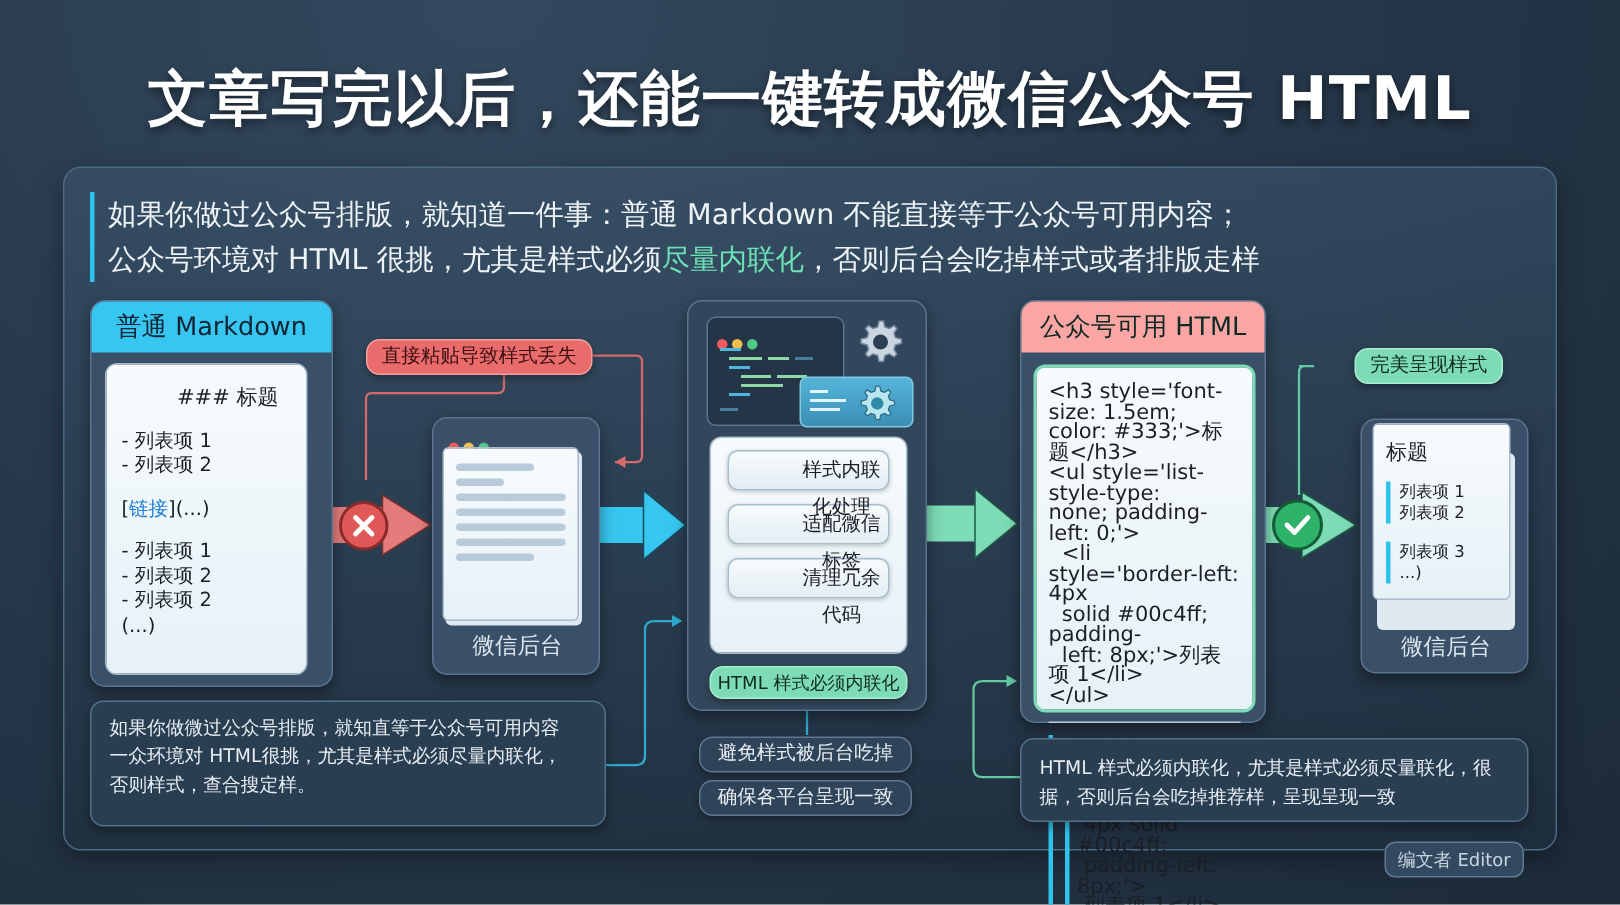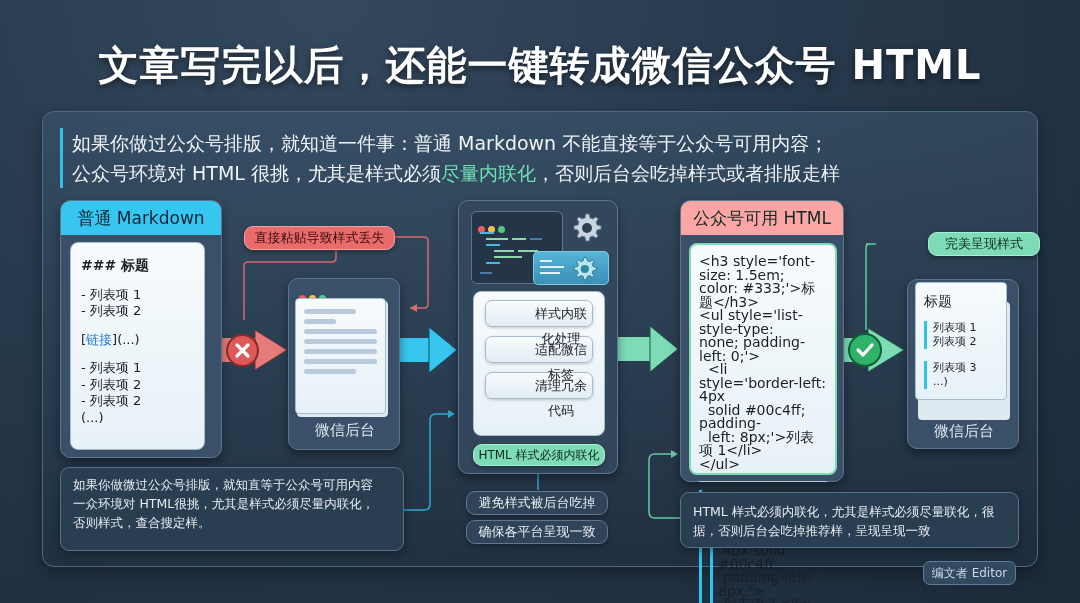--- a/index.html
+++ b/index.html
@@ -25,21 +25,21 @@
   .intro .hl { color: #6ee0b6; }
 
   
   .shell { background: #3a5068; border: 1px solid #5b7590; border-radius: 10px; box-shadow: 0 4px 10px rgba(0,0,0,0.4); }
   .hdr-blue { background: #37c6ef; color: #0f2435; }
   .hdr-green { background: #fca5a5; color: #0f2a22; }
   .hdr { height: 34px; border-radius: 9px 9px 0 0; font-size: 17px; text-align: center; line-height: 34px; }
   .paper { background: linear-gradient(180deg,#f7fbfd,#e6f1f7); border-radius: 8px; color: #1a1f26; border: 1px solid #a9bccb; }
 
   .md-paper { left: 70px; top: 242px; width: 135px; height: 208px; padding: 14px 10px; font-size: 13px; line-height: 16.5px; }
-  .md-paper .h { font-weight: bold; margin-bottom: 13px; font-size: 14px; }
+  .md-paper .h { font-weight: normal; margin-bottom: 13px; font-size: 14px; margin-left: 37px; }
   .md-paper .blk { margin-bottom: 12px; }
   .md-paper .lnk { color: #1f7ed6; }
 
   .pill { border-radius: 9px; font-size: 13px; text-align: center; box-shadow: 0 2px 5px rgba(0,0,0,0.35); }
   .pill-red { background: #e96b6b; color: #3a0f10; border: 1px solid #f3a0a0; }
   .pill-green { background: #7ddcb5; color: #0f2a22; border: 1px solid #a6efd0; }
   .pill-dark { background: #2f4459; color: #e6edf3; border: 1px solid #5f7890; }
 
   .dots span { display: inline-block; width: 7px; height: 7px; border-radius: 50%; margin-right: 3px; }
   .d1 { background: #ee5d5d; } .d2 { background: #f1c04c; } .d3 { background: #4fc986; }
@@ -196,21 +196,21 @@
       <div class="code" style="font-size:10.5px">&lt;列表项 1</div>
       <div class="code bar-blue" style="padding-left:5px;margin-left:2px;">&lt;li style='border-left:
  4px solid #00c4ff;
  padding-left: 8px;'&gt;
  列表项 1&lt;/li&gt;</div>
       <div class="code">&lt;/ul&gt;</div>
     </div>
   </div>
 </div>
 
-<div class="abs pill pill-green" style="left:928px;top:232px;width:112px;height:24px;line-height:22px;">完美呈现样式</div>
+<div class="abs pill pill-green" style="left:903px;top:232px;width:99px;height:24px;line-height:22px;">完美呈现样式</div>
 <div class="abs" style="left:848px;top:333px;width:34px;height:34px;border-radius:50%;background:#2fb36b;border:2px solid #145c36;">
   <svg width="30" height="30" viewBox="0 0 30 30">
       <path d="M8 15 L13 20 L22 10" stroke="#fff" stroke-width="3.2" fill="none" stroke-linecap="round" stroke-linejoin="round"></path>
     </svg>
 </div>
 
 <div class="abs shell" style="left:907px;top:279px;width:112px;height:170px;">
   <div class="dots" style="position:absolute;left:10px;top:8px;"><span class="d1"></span><span class="d2"></span><span class="d3"></span></div>
   <div style="position:absolute;left:10px;top:22px;width:92px;height:118px;background:#dfe9f1;border-radius:4px;"></div>
   <div class="paper" style="position:absolute;left:7px;top:2px;width:92px;height:118px;padding:10px 8px;border-radius:4px;">

